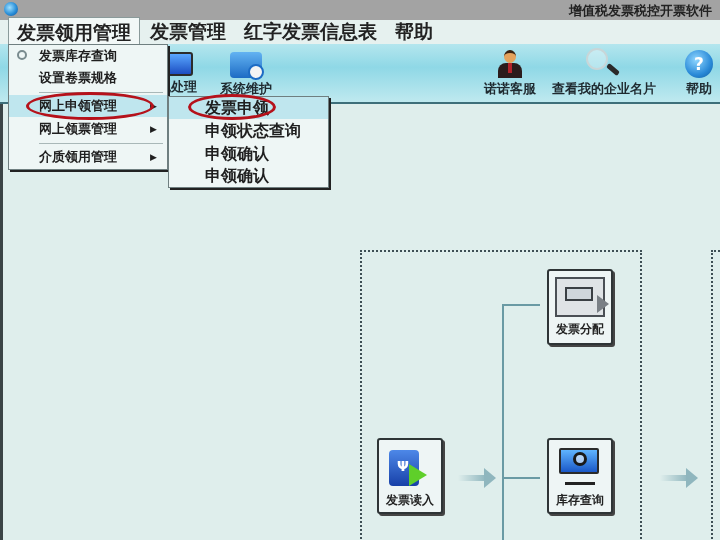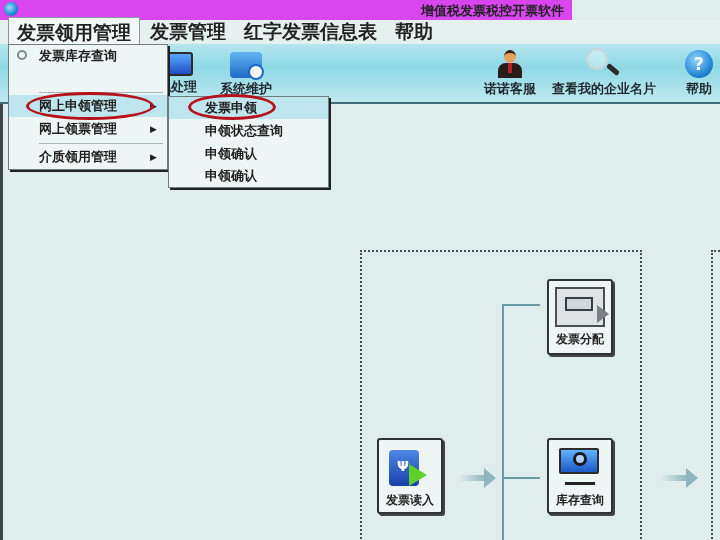--- a/index.html
+++ b/index.html
@@ -5,22 +5,22 @@
   * { box-sizing: border-box; margin: 0; padding: 0; }
   html, body { width: 720px; height: 540px; overflow: hidden; }
   body {
     background: #dfeeec;
     font-family: "DejaVu Sans", "Liberation Sans", sans-serif;
     color: #1a1a1a;
     position: relative;
   }
   
   .titlebar {
-    position: absolute; left: 0; top: 0; width: 572px; height: 20px;
-    background: #d946ef;
+    position: absolute; left: 0; top: 0; width: 720px; height: 20px;
+    background: #a3a3a3;
   }
   .app-icon {
     position: absolute; left: 4px; top: 2px; width: 14px; height: 14px;
     border-radius: 50%;
     background: radial-gradient(circle at 40% 40%, #9fe0ff 0%, #2a8fd8 55%, #0b4f9a 100%);
   }
   .app-title {
     position: absolute; right: 8px; top: 2px; font-size: 13px; font-weight: bold; color: #222;
   }
   
@@ -82,21 +82,21 @@
   }
   .dd-item.hl { background: #bfe6ee; }
   .dd-sep { position: absolute; left: 30px; right: 4px; height: 1px; background: #a9b8b8; }
   .dd-arrow { position: absolute; right: 10px; top: 0; font-size: 9px; }
   .dd-icon { position: absolute; left: 8px; top: 5px; width: 10px; height: 10px; border-radius: 50%; border: 2px solid #7a8c8f; }
   .submenu {
     position: absolute; left: 168px; top: 96px; width: 161px; height: 92px;
     background: #eef6f5; border: 1px solid #6f7f80; box-shadow: 2px 2px 0 #222;
   }
   .sub-item {
-    position: absolute; left: 0; width: 100%; height: 22px; font-size: 13px; font-weight: bold;
+    position: absolute; left: 0; width: 100%; height: 22px; font-size: 16px; font-weight: bold;
     padding-left: 36px; line-height: 22px; color: #1f1f1f;
   }
   .sub-item.hl { background: #bfe6ee; }
   .ellipse {
     position: absolute; border: 3px solid #b5121b; border-radius: 50%; pointer-events: none;
   }
   
   .left-edge { position: absolute; left: 0; top: 104px; width: 3px; height: 436px; background: #3b4446; }
   
   .panel {
@@ -172,20 +172,23 @@
   </div>
 </div>
 
 <div class="left-edge"></div>
 
 <div class="dropdown">
   <div class="dd-item" style="top:0;">
     <span class="dd-icon"></span>
     <span>发票库存查询</span>
   </div>
+  <div class="dd-item" style="top:22px;">
+    <span>设置卷票规格</span>
+  </div>
   <div class="dd-sep" style="top:47px;"></div>
   <div class="dd-item hl" style="top:50px;">
     <span>网上申领管理</span>
     <span class="dd-arrow">▶</span>
   </div>
   <div class="dd-item" style="top:73px;">
     <span>网上领票管理</span>
     <span class="dd-arrow">▶</span>
   </div>
   <div class="dd-sep" style="top:98px;"></div>
@@ -214,21 +217,21 @@
 
 <div class="flow-arrow" style="left:458px; top:472px;">
   <div class="shaft"></div>
     <div class="head"></div>
 </div>
 <div class="flow-arrow" style="left:660px; top:472px;">
   <div class="shaft"></div>
     <div class="head"></div>
 </div>
 
-<div class="node" style="left:547px; top:279px;align-items:center;">
+<div class="node" style="left:547px; top:269px;align-items:center;">
   <div class="ic-dist">
     <div class="screen"></div>
       <div class="arr"></div>
   </div>
   <div class="nlbl">发票分配</div>
 </div>
 
 <div class="node" style="left:377px; top:438px;">
   <div class="ic-usb">
     <div class="card"></div>

